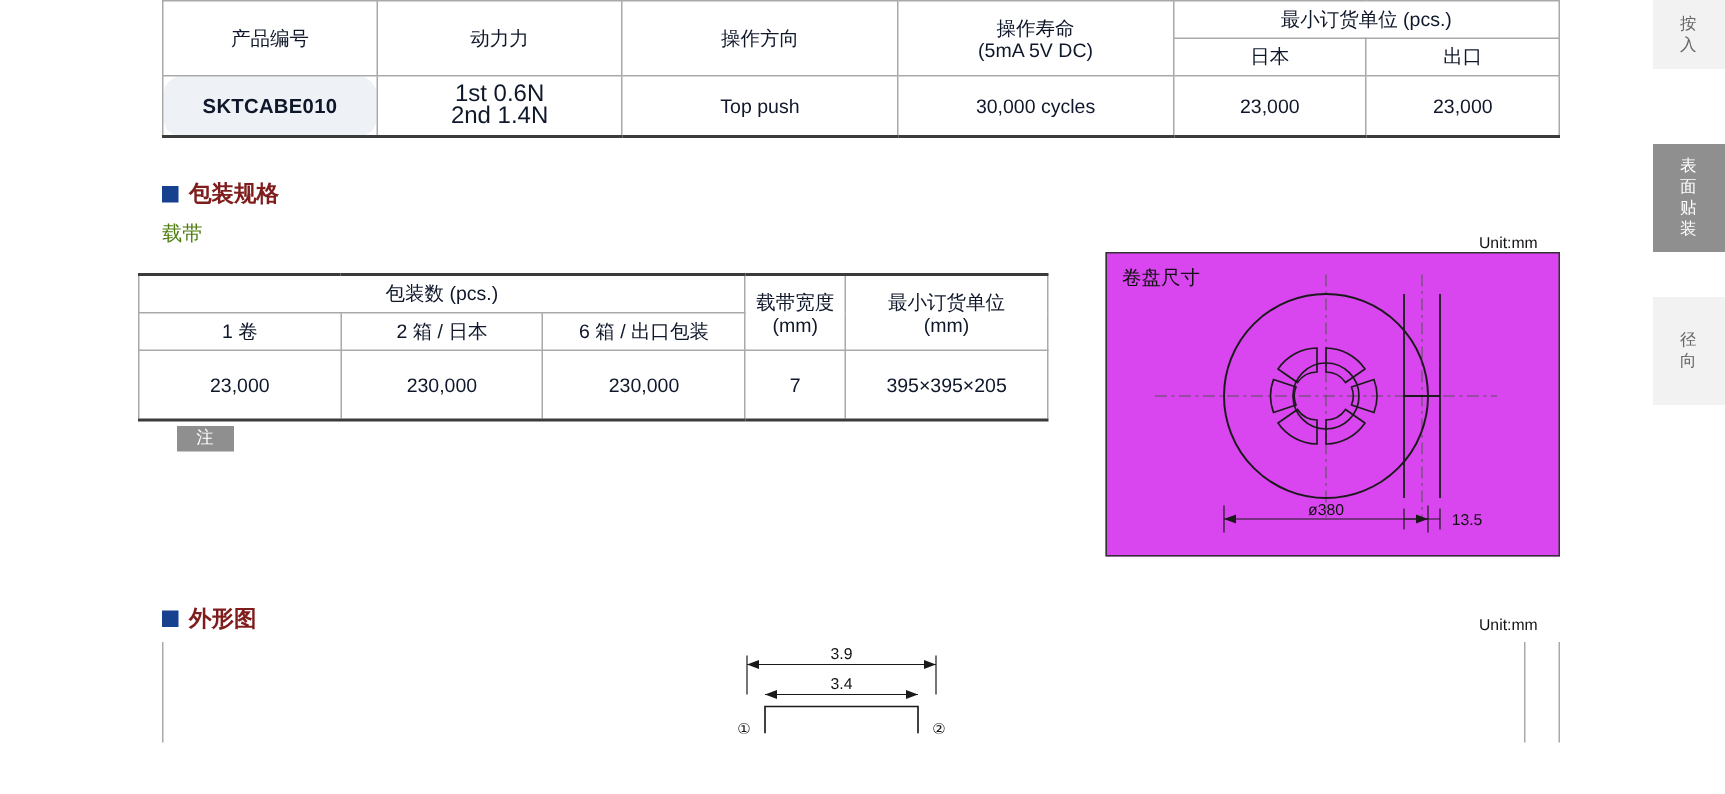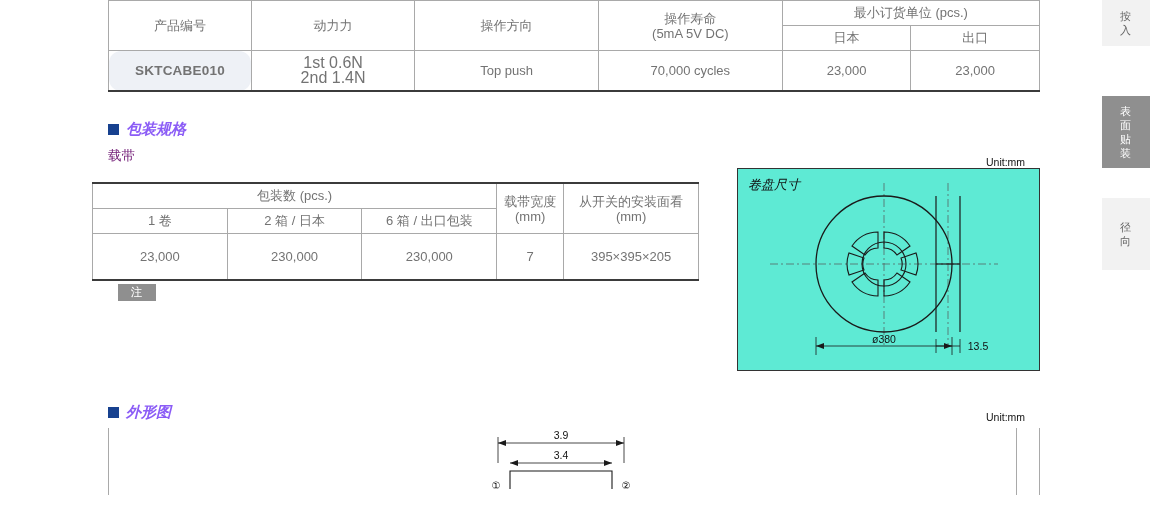--- a/index.html
+++ b/index.html
@@ -40,21 +40,21 @@
   #tab-1 { height: 50px; background: #ffffff; }
   #tab-2 { height: 72px; background: #8f8f8f; color: #ffffff; }
   #tab-3 { height: 30px; background: #ffffff; }
   #tab-4 { height: 72px; background: #f2f2f2; color: #666; }
   #tab-5 { height: 259px; background: #ffffff; }
 
   
   table { border-collapse: collapse; }
   .tbl {
     font-size: 13px;
-    color: #737373;
+    color: #0f172a;
   }
   .tbl td, .tbl th {
     border: 1px solid #a9a9a9;
     text-align: center;
     vertical-align: middle;
     font-weight: normal;
     padding: 3px 4px;
   }
   .topline { border-top: 2px solid #3b3b3b !important; }
   .botline { border-bottom: 2px solid #3b3b3b !important; }
@@ -74,35 +74,34 @@
     font-size: 13.5px;
     letter-spacing: .2px;
   }
   #spec-table .twoline { line-height: 15px; font-size: 16px; }
 
   
   .sec-head {
     position: absolute;
     font-size: 15px;
     font-weight: bold;
-    color: #8b5cf6;
-    font-style: italic;
+    color: #7f1d1d;
   }
   .sec-head .bullet {
     display: inline-block;
     width: 11px; height: 11px;
     background: #17418f;
     margin-right: 7px;
     position: relative;
     top: 1px;
   }
   .sub-head {
     position: absolute;
     font-size: 13.5px;
-    color: #701a75;
+    color: #4d7c0f;
   }
 
   
   #pack-wrap { position: absolute; left: 92px; top: 182px; width: 607px; }
   #pack-table { width: 607px; }
   #pack-table td { height: 22px; }
   #pack-table .twoline { line-height: 15px; }
   #pack-table .valrow td { height: 46px; font-size: 13px; }
 
   
@@ -130,28 +129,27 @@
     font-size: 10.5px;
     color: #111;
   }
 
   
   #reel-box {
     position: absolute;
     left: 737px; top: 168px;
     width: 303px; height: 203px;
     border: 1px solid #333;
-    background: #5eead4;
+    background: #d946ef;
   }
   #reel-title {
     position: absolute;
     left: 748px; top: 176px;
     font-size: 13px;
     color: #111;
-    font-style: italic;
   }
 
   
   #outline-wrap { position: absolute; left: 108px; top: 428px; width: 932px; }
   #outline-table { width: 932px; }
   #outline-table td { height: 21px; }
   #outline-table .hdr td {
     background: #eef1f6;
     height: 38px;
     line-height: 17px;
@@ -186,21 +184,21 @@
           <td style="width:126px;">日本</td>
           <td style="width:126px;">出口</td>
         </tr>
         <tr>
           <td class="partno botline" style="height:40px;border-radius:12px;">SKTCABE010</td>
           <td class="twoline botline">
             <div>1st 0.6N</div>
             <div>2nd 1.4N</div>
           </td>
           <td class="botline">Top push</td>
-          <td class="botline">70,000 cycles</td>
+          <td class="botline">30,000 cycles</td>
           <td class="botline">23,000</td>
           <td class="botline">23,000</td>
         </tr>
       </tbody>
     </table>
   </div>
 
   <div class="sec-head" style="left:108px; top:120px;">
     <span class="bullet"></span><span>包装规格</span>
   </div>
@@ -210,21 +208,21 @@
   <div id="pack-wrap">
     <table class="tbl" id="pack-table">
       <tbody>
         <tr>
           <td colspan="3" class="topline">包装数 (pcs.)</td>
           <td rowspan="2" class="topline twoline" style="width:67px;margin-left:16px;">
             <div>载带宽度</div>
             <div>(mm)</div>
           </td>
           <td rowspan="2" class="topline twoline" style="width:135px;">
-            <div>从开关的安装面看</div>
+            <div>最小订货单位</div>
             <div>(mm)</div>
           </td>
         </tr>
         <tr>
           <td style="width:135px;">1 卷</td>
           <td style="width:135px;">2 箱 / 日本</td>
           <td style="width:135px;">6 箱 / 出口包装</td>
         </tr>
         <tr class="valrow">
           <td class="botline">23,000</td>

